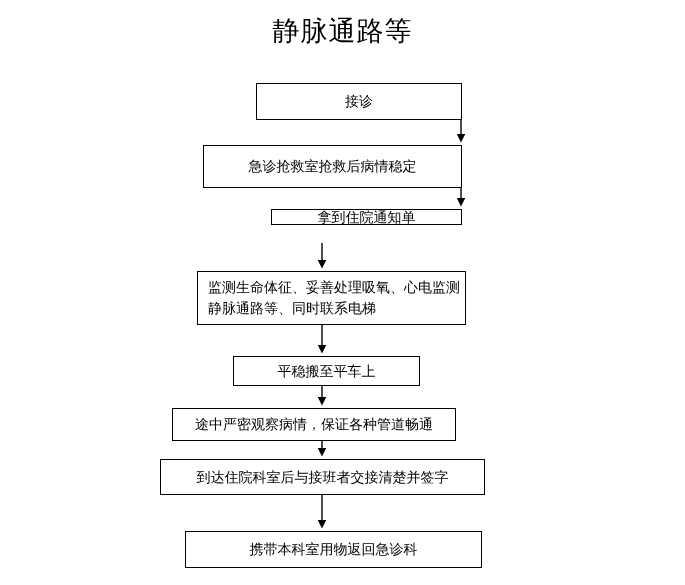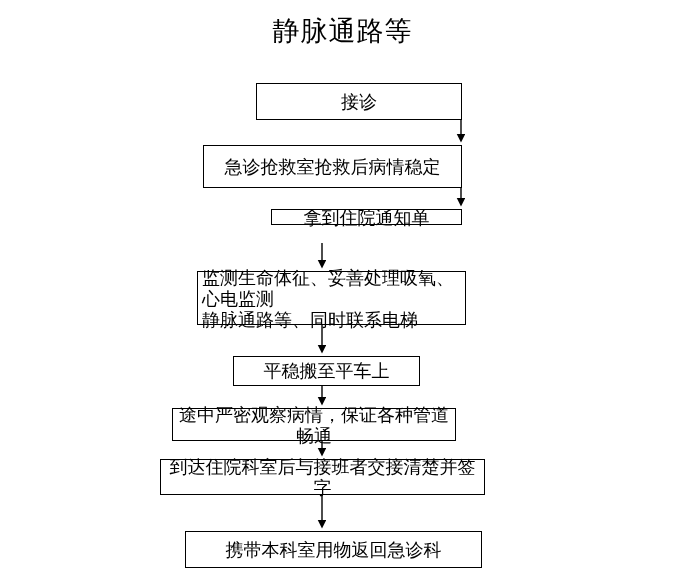--- a/index.html
+++ b/index.html
@@ -38,31 +38,31 @@
     white-space: nowrap;
   }
 
   .node {
     position: absolute;
     box-sizing: border-box;
     border: 1px solid #000000;
     background: #ffffff;
     display: flex;
     align-items: center;
-    font-size: 18px;
+    font-size: 14px;
     line-height: 21px;
     color: #000000;
   }
   .node .node-text {
     display: block;
     width: 100%;
     white-space: pre-line;
   }
   .node.center .node-text { text-align: center; }
-  .node.left { padding-left: 4px; }
+  .node.left { padding-left: 10px; }
   .node.left .node-text { text-align: left; }
 
   
   #connectors {
     position: absolute;
     left: 0;
     top: 0;
     width: 685px;
     height: 585px;
     pointer-events: none;

